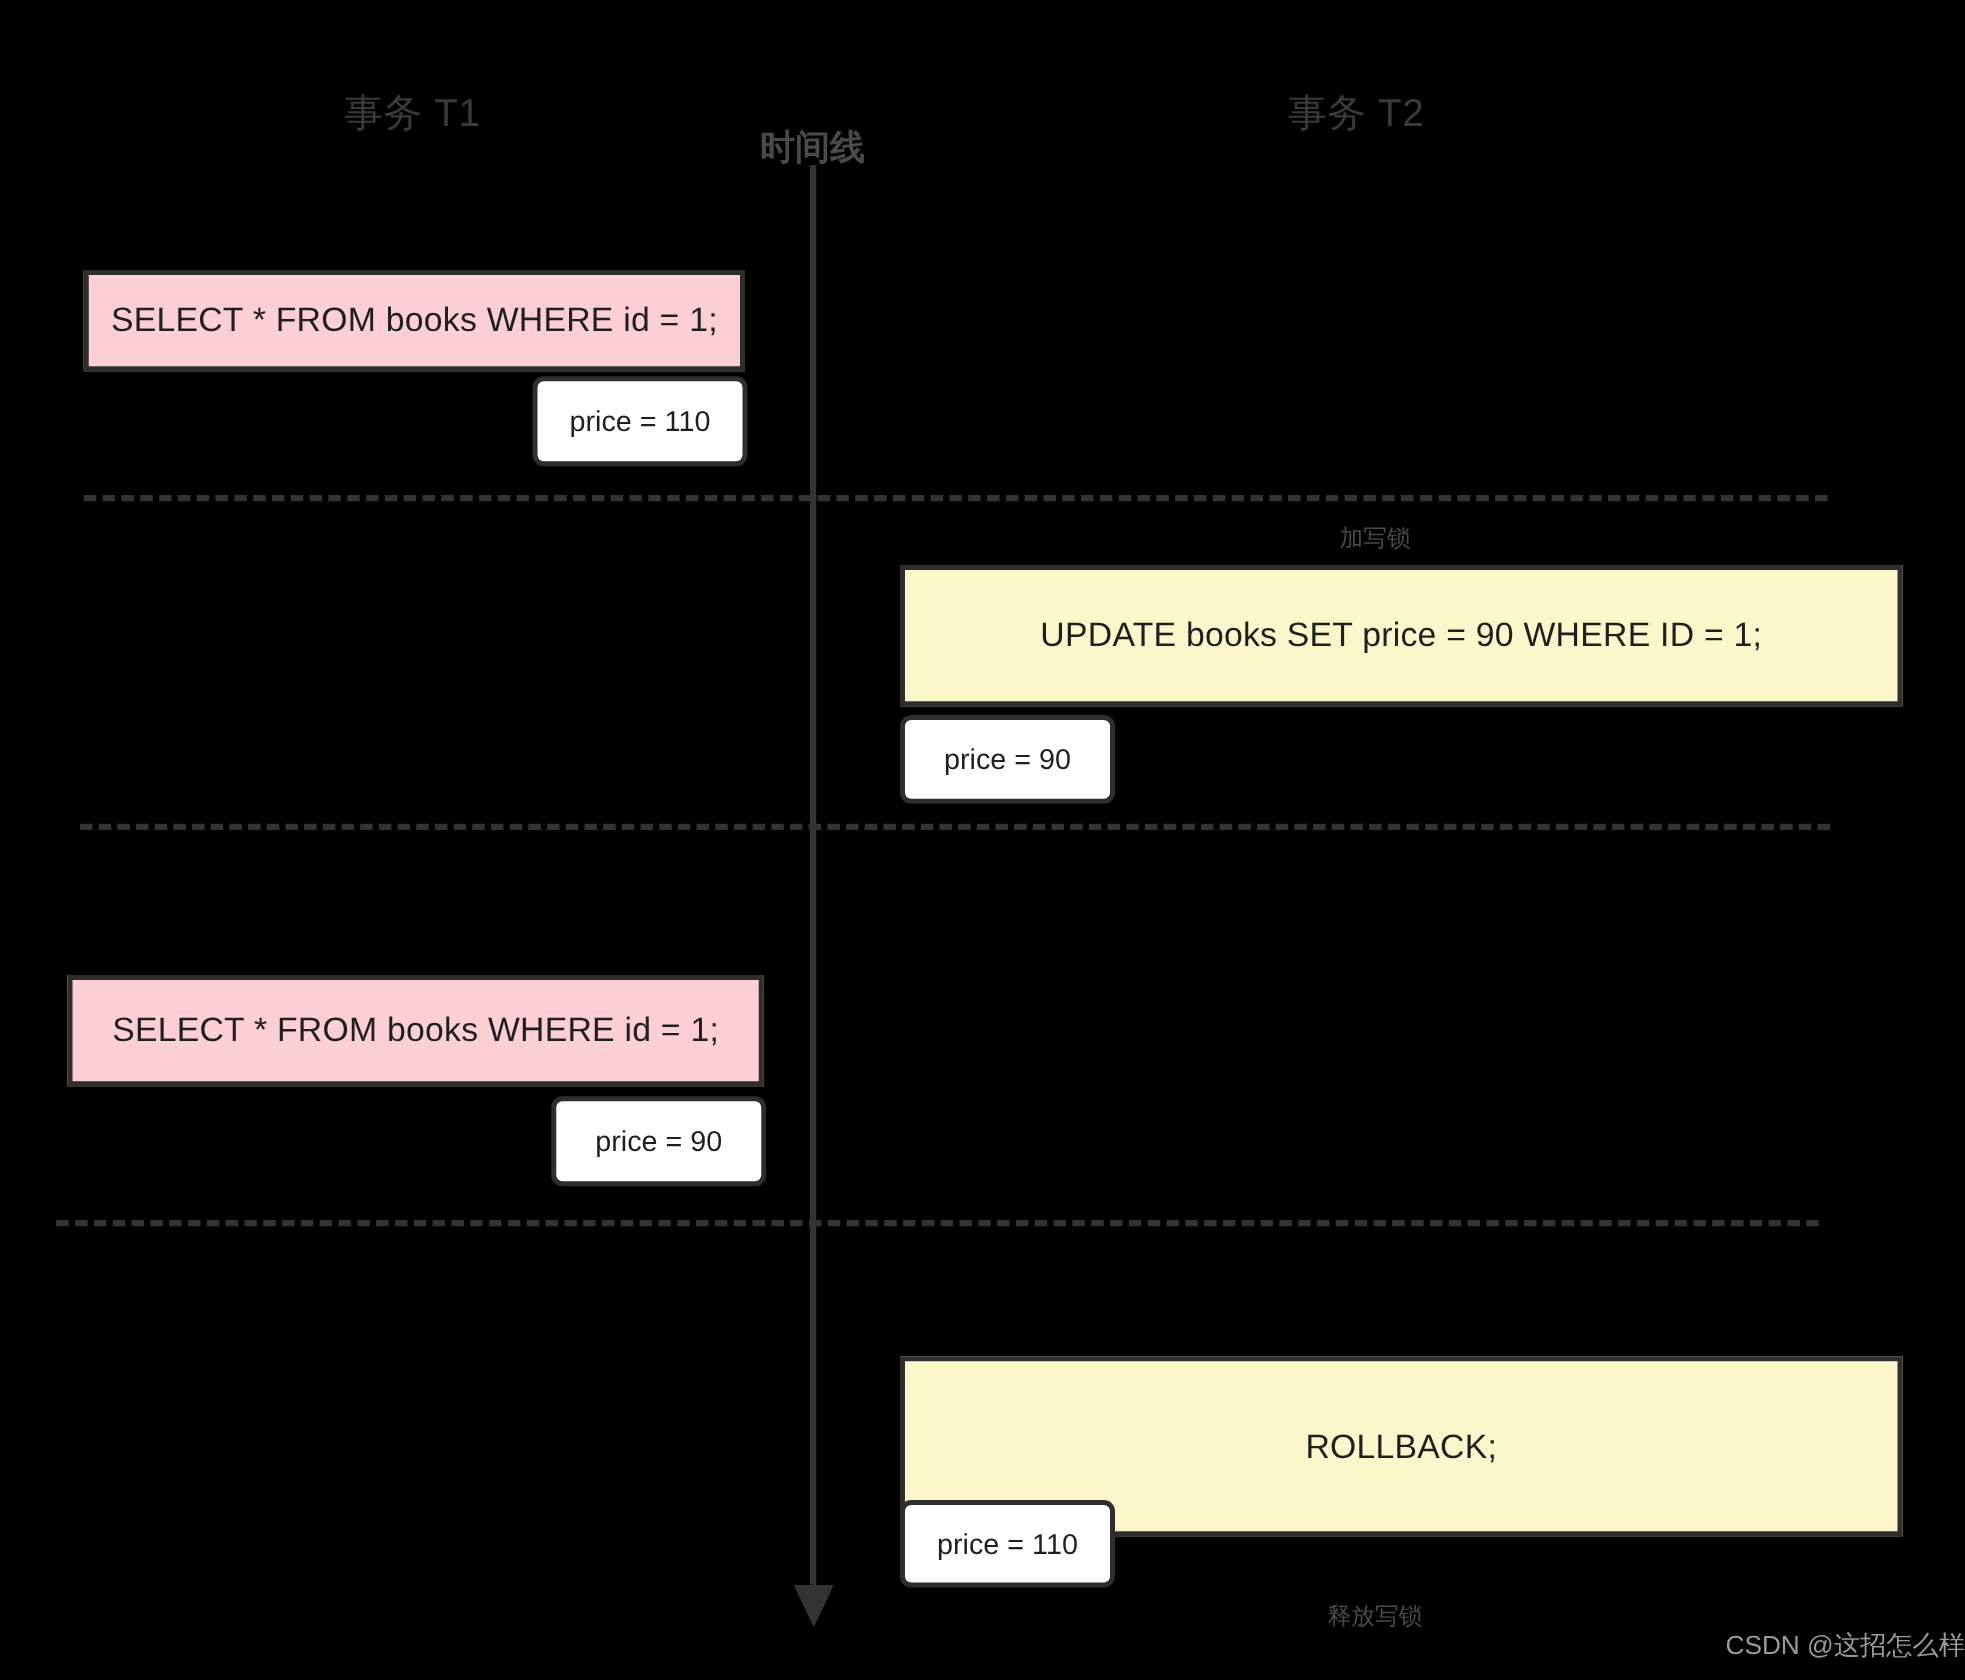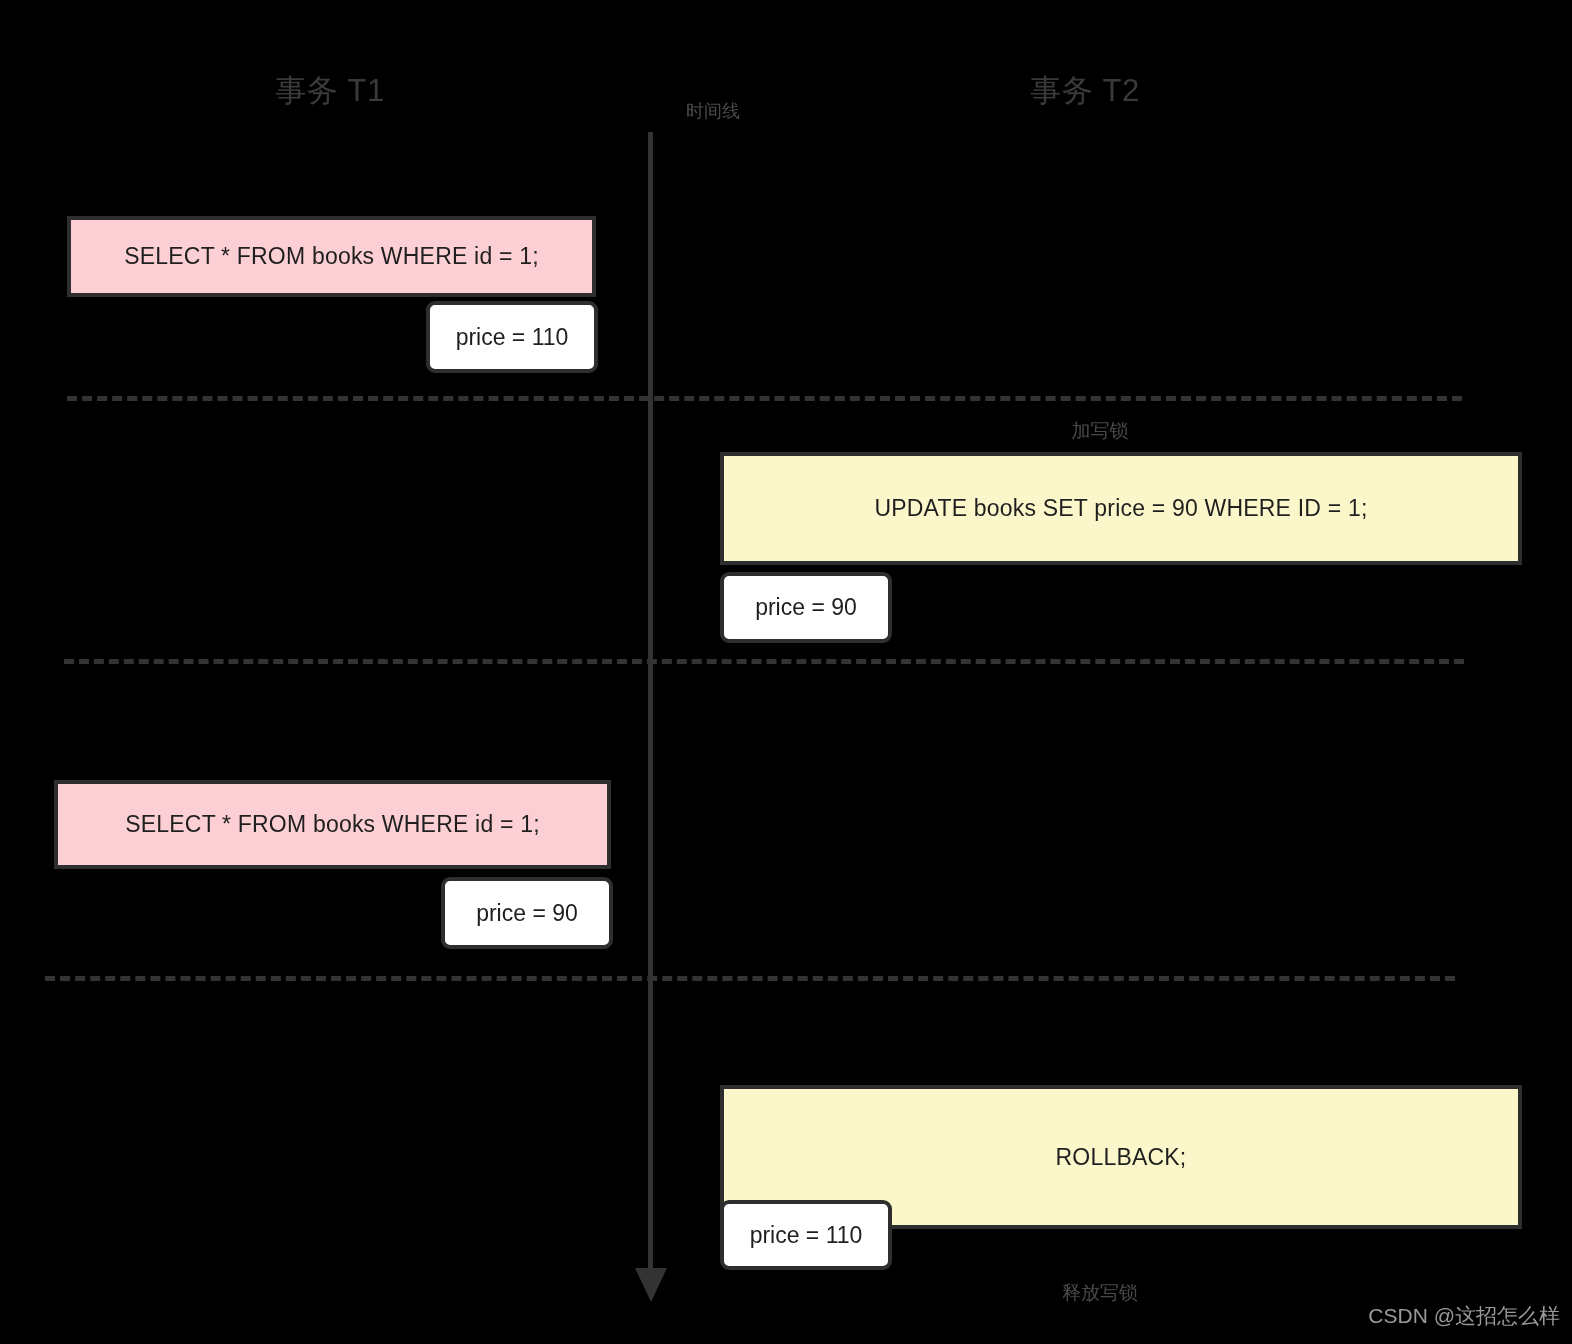--- a/index.html
+++ b/index.html
@@ -32,24 +32,25 @@
   }
   #title-t1 { left: 180px; top: 70px; width: 300px; }
   #title-t2 { left: 935px; top: 70px; width: 300px; }
 
   
   #timeline-label {
     position: absolute;
     left: 560px;
     top: 99px;
     width: 180px;
-    text-align: right;
+    text-align: center;
     color: #4a4a4a;
-    font-size: 18px;
+    font-size: 28px;
     white-space: nowrap;
+    font-weight: bold;
   }
   #timeline-axis {
     position: absolute;
     left: 648px;
     top: 132px;
     width: 5px;
     height: 1140px;
     background: #333333;
   }
   #timeline-arrow {
@@ -73,21 +74,21 @@
   #divider-2 { left: 64px;  top: 659px;  width: 1400px; }
   #divider-3 { left: 45px;  top: 976px;  width: 1410px; }
 
   
   .stmt-box {
     position: absolute;
     border: 4px solid #2e2e2e;
     display: flex;
     align-items: center;
     justify-content: center;
-    font-size: 23px;
+    font-size: 27px;
     color: #1f1f1f;
     letter-spacing: 0.2px;
     text-align: center;
     padding: 0 12px;
     white-space: nowrap;
   }
   .stmt-read  { background: #fbcfd4; }
   .stmt-write { background: #fcf7ca; }
 
   #box-select-1  { left: 67px;  top: 216px;  width: 529px; height: 81px; }
@@ -122,21 +123,21 @@
     font-size: 19px;
     white-space: nowrap;
     text-align: center;
   }
   #note-acquire { left: 1000px; top: 418px;  width: 200px; }
   #note-release { left: 1000px; top: 1280px; width: 200px; }
 
   
   #watermark {
     position: absolute;
-    right: 12px;
+    right: 0;
     bottom: 14px;
     color: #9a9a9a;
     font-size: 21px;
     white-space: nowrap;
   }
 </style>
 </head>
 <body>
 
 <div id="stage">

